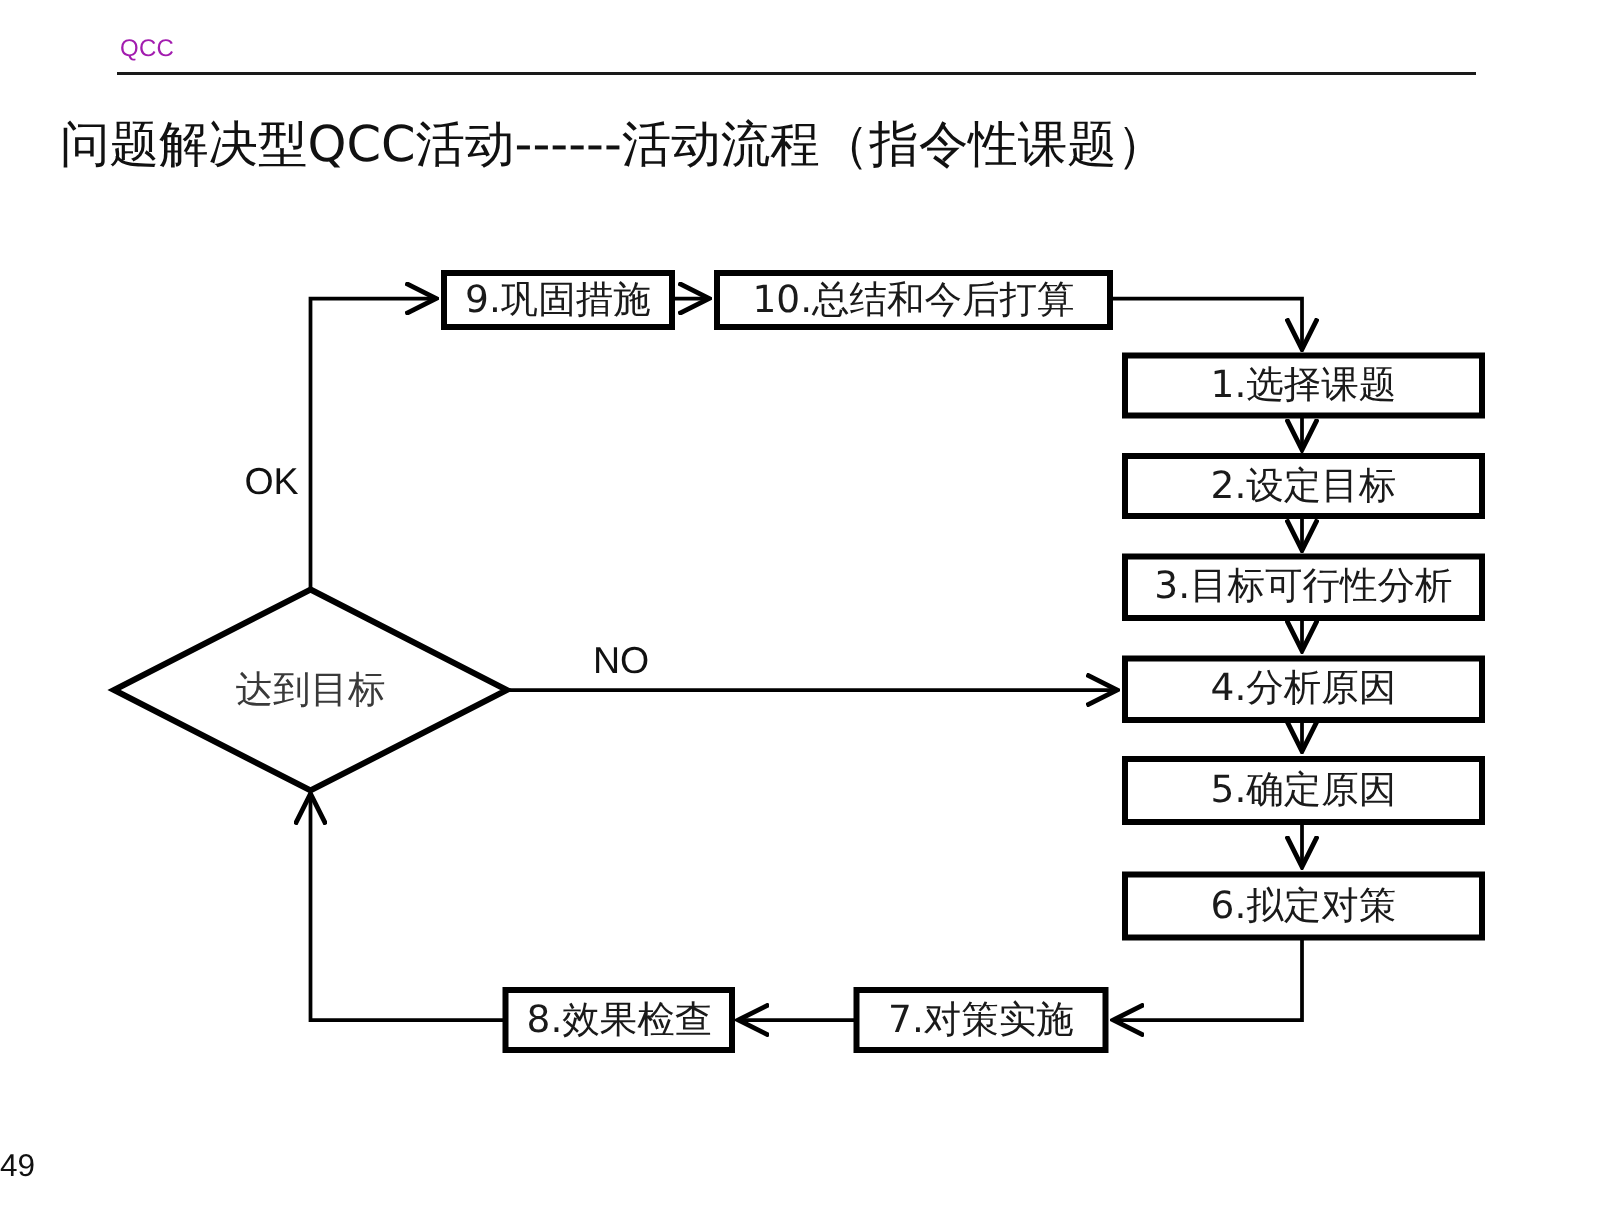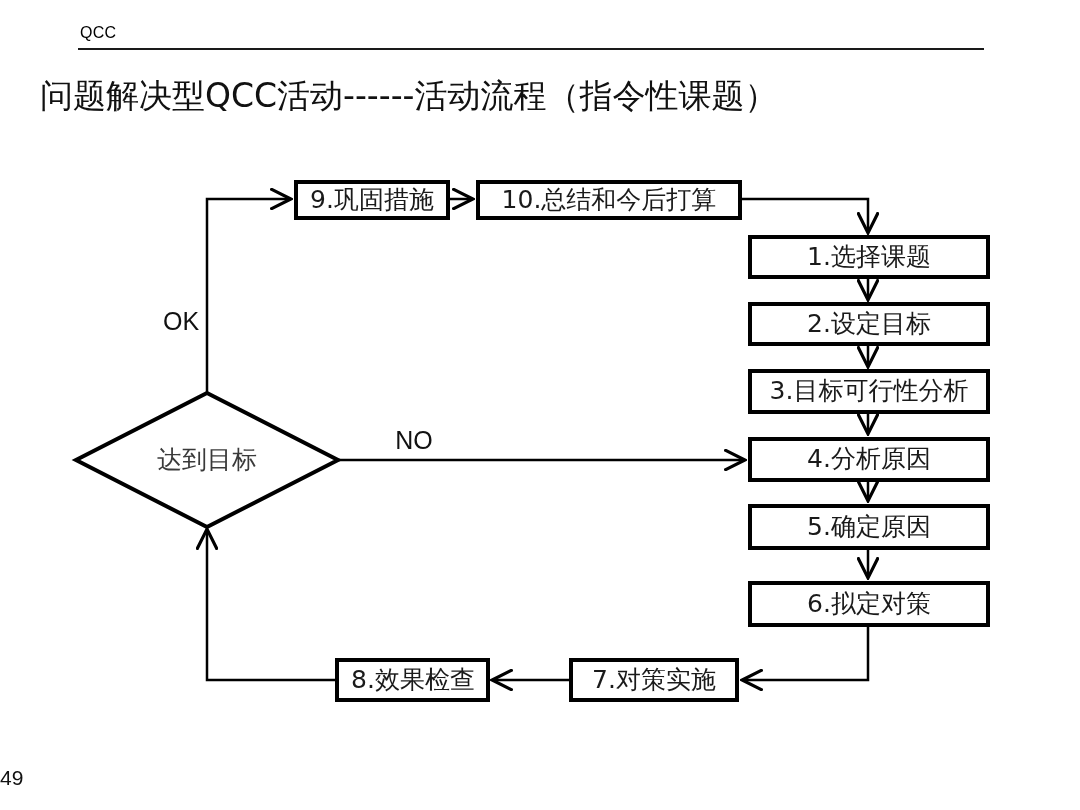--- a/index.html
+++ b/index.html
@@ -20,21 +20,21 @@
     width: 1080px;
     height: 810px;
     background: #ffffff;
   }
   .header-label {
     position: absolute;
     left: 80px;
     top: 24px;
     font-size: 16px;
     font-family: "Liberation Sans", sans-serif;
-    color: #000000;
+    color: #a21caf;
     letter-spacing: 0.2px;
   }
   .header-rule {
     position: absolute;
     left: 78px;
     top: 48px;
     width: 906px;
     height: 2px;
     background: #1a1a1a;
   }

